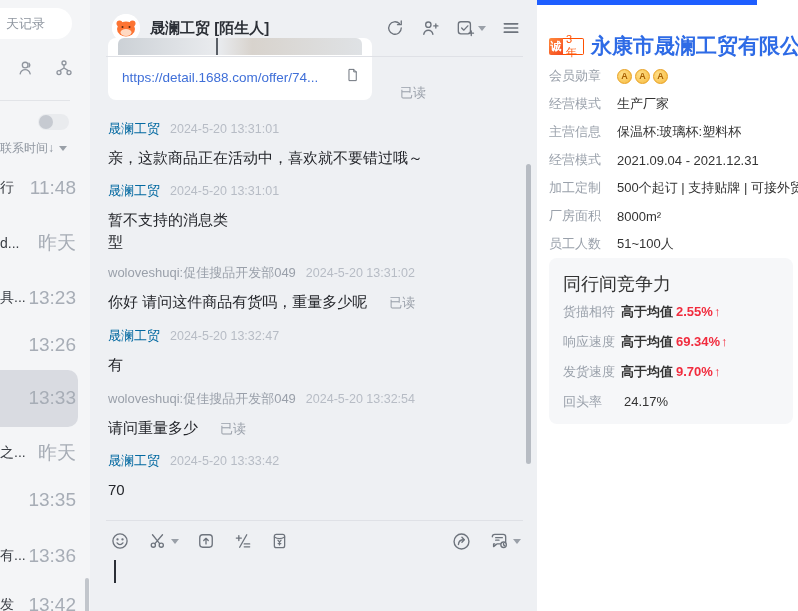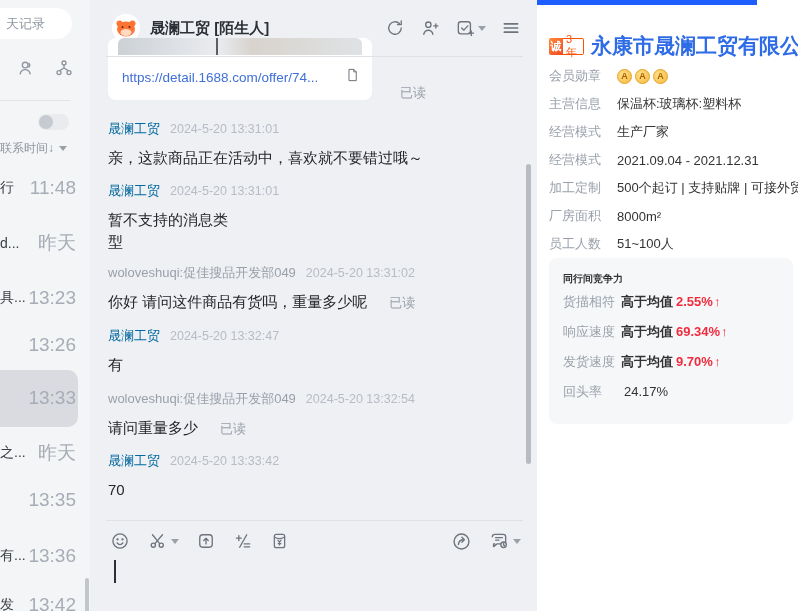--- a/index.html
+++ b/index.html
@@ -66,21 +66,21 @@
   .badge-years { height:17px; border:1px solid #ff5000; border-left:none; color:#ff5000; font-size:11px; padding:0 3px; display:flex; align-items:center; background:#fff; border-radius:0 2px 2px 0; }
   .company-name { margin-left:7px; font-size:21px; font-weight:bold; color:#2e6be6; white-space:nowrap; }
   .shield { margin-left:5px; flex-shrink:0; width:17px; height:18px; border:1.5px solid #f5954d; color:#f08a3a; font-size:10px; border-radius:3px 3px 8px 8px; display:flex; align-items:center; justify-content:center; }
   .info-rows { position:absolute; left:12px; top:62px; right:0; }
   .info-row { height:28px; display:flex; align-items:center; font-size:13px; }
   .info-row .i-label { width:58px; flex-shrink:0; color:#9aa1ab; }
   .info-row .i-value { margin-left:10px; color:#333; white-space:nowrap; overflow:hidden; }
   .medals { display:flex; align-items:center; margin-left:10px; }
   .medal { width:15px; height:15px; border-radius:50%; background:radial-gradient(circle at 35% 35%,#ffe08a,#f6b93d); border:1px solid #e8a020; color:#a85f00; font-size:9px; font-weight:bold; display:flex; align-items:center; justify-content:center; margin-right:3px; }
   .comp-card { position:absolute; left:12px; top:258px; width:244px; height:166px; background:#f6f7f9; border-radius:8px; padding:14px 14px 0 14px; }
-  .comp-title { font-size:10px; font-weight:700; color:#333; }
+  .comp-title { font-size:18px; font-weight:400; color:#333; }
   .comp-row { height:29px; display:flex; align-items:center; font-size:13px; margin-top:1px; }
   .comp-row:first-of-type { margin-top:8px; }
   .comp-row .c-label { width:58px; flex-shrink:0; color:#9aa1ab; }
   .comp-row .c-prefix { color:#333; font-weight:bold; }
   .comp-row .c-value { color:#f12c3e; font-weight:bold; margin-left:3px; }
   .comp-row .c-arrow { color:#f12c3e; font-weight:bold; margin-left:1px; }
   .comp-row .c-value.plain { color:#333; font-weight:normal; margin-left:3px; }
 
   svg { stroke:#6e747d; fill:none; stroke-width:1.6; stroke-linecap:round; stroke-linejoin:round; }
   .sidebar svg { stroke:#8f959e; }
@@ -353,26 +353,26 @@
     <div class="info-rows">
       <div class="info-row">
         <span class="i-label">会员勋章</span>
         <span class="medals">
           <span class="medal">A</span>
           <span class="medal">A</span>
           <span class="medal">A</span>
         </span>
       </div>
       <div class="info-row">
+        <span class="i-label">经营模式</span>
+        <span class="i-value">生产厂家</span>
+      </div>
+      <div class="info-row">
         <span class="i-label">主营信息</span>
         <span class="i-value">保温杯:玻璃杯:塑料杯</span>
-      </div>
-      <div class="info-row">
-        <span class="i-label">经营模式</span>
-        <span class="i-value">生产厂家</span>
       </div>
       <div class="info-row">
         <span class="i-label">经营模式</span>
         <span class="i-value">2021.09.04 - 2021.12.31</span>
       </div>
       <div class="info-row">
         <span class="i-label">加工定制</span>
         <span class="i-value">500个起订 | 支持贴牌 | 可接外贸</span>
       </div>
       <div class="info-row">

